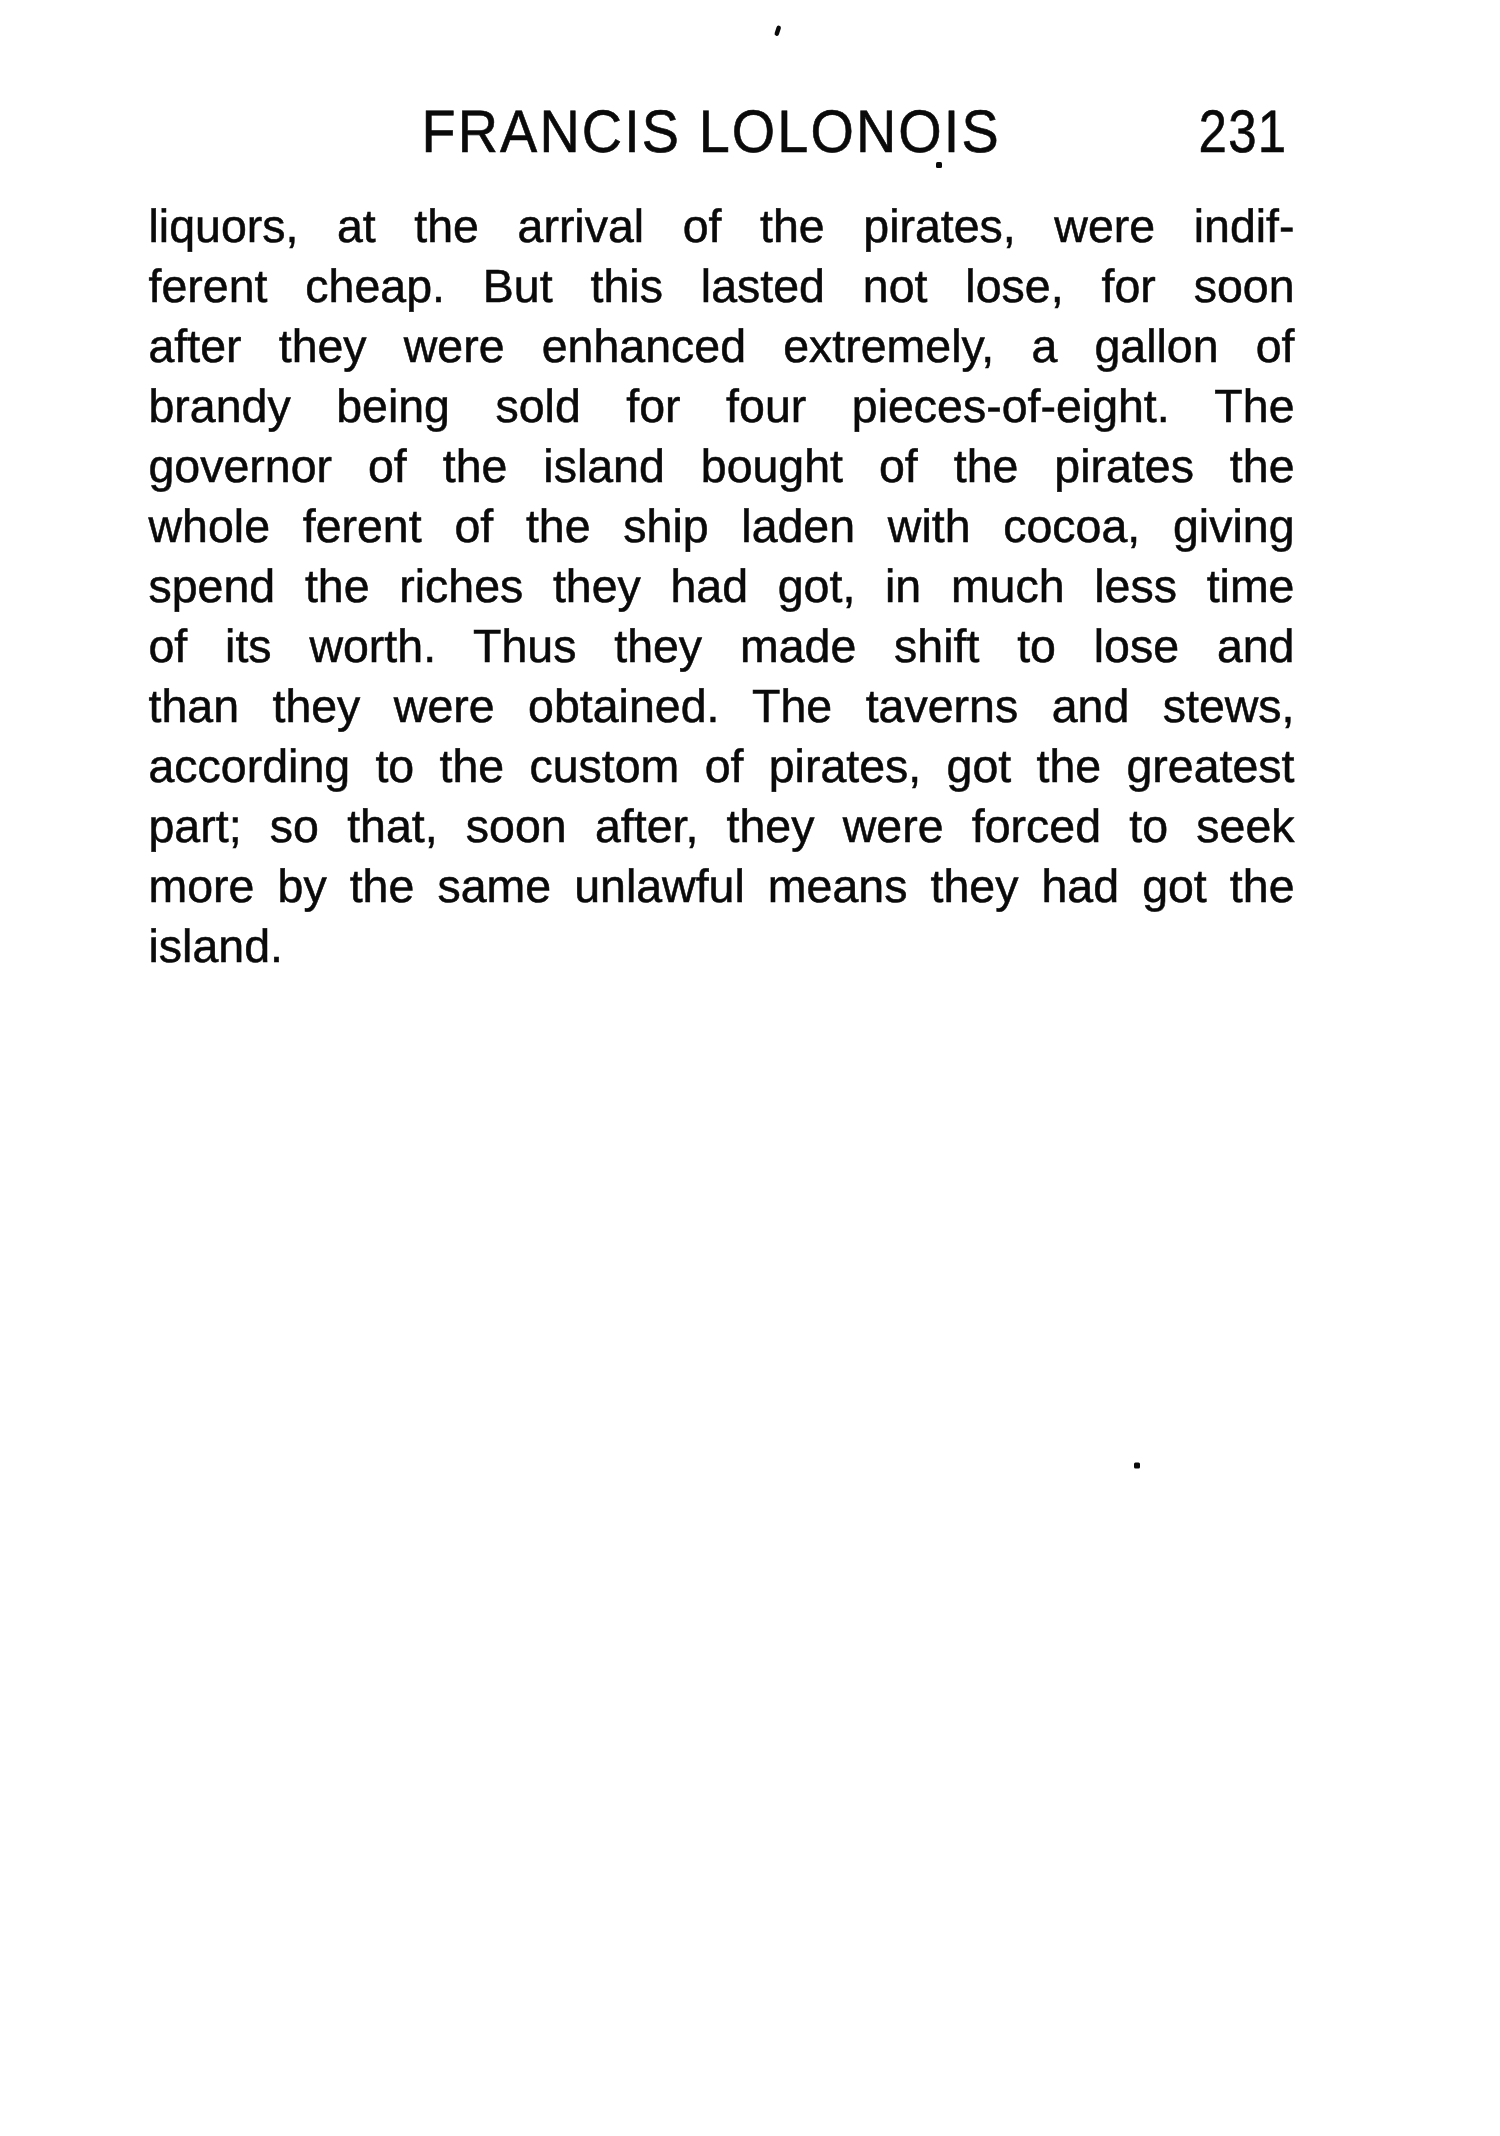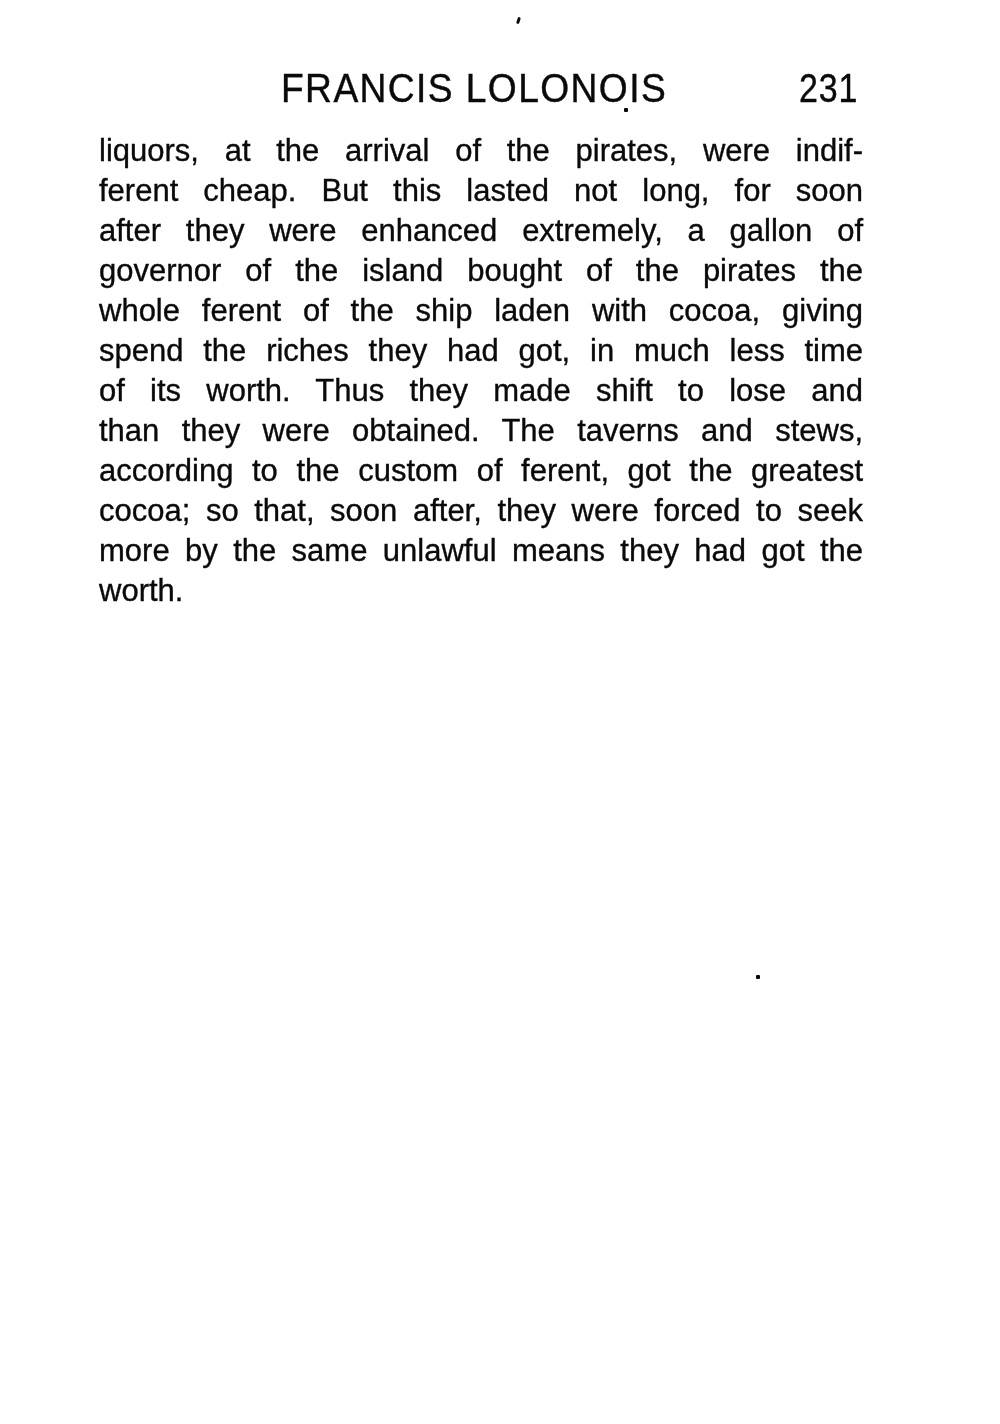--- a/index.html
+++ b/index.html
@@ -76,31 +76,32 @@
 <body>
 
 <div class="page">
 
   <div class="running-head">FRANCIS LOLONOIS</div>
 
   <div class="page-number">231</div>
 
   <div class="body-text">
     <div class="text-line">liquors, at the arrival of the pirates, were indif-</div>
-    <div class="text-line">ferent cheap.  But this lasted not long, for soon</div>
+    <div class="text-line">ferent cheap.  But this lasted not lose, for soon</div>
     <div class="text-line">after they were enhanced extremely, a gallon of</div>
+    <div class="text-line">brandy being sold for four pieces-of-eight.  The</div>
     <div class="text-line">governor of the island bought of the pirates the</div>
     <div class="text-line">whole ferent of the ship laden with cocoa, giving</div>
     <div class="text-line">spend the riches they had got, in much less time</div>
     <div class="text-line">of its worth.  Thus they made shift to lose and</div>
     <div class="text-line">than they were obtained.  The taverns and stews,</div>
-    <div class="text-line">according to the custom of ferent, got the greatest</div>
-    <div class="text-line">cocoa; so that, soon after, they were forced to seek</div>
+    <div class="text-line">according to the custom of pirates, got the greatest</div>
+    <div class="text-line">part; so that, soon after, they were forced to seek</div>
     <div class="text-line">more by the same unlawful means they had got the</div>
-    <div class="text-line last">worth.</div>
+    <div class="text-line last">island.</div>
   </div>
 
   <div class="speck speck-comma"></div>
   <div class="speck speck-headdot"></div>
   <div class="speck speck-middot"></div>
   <div class="speck speck-lowdot"></div>
 
 </div>
 
 </body></html>

